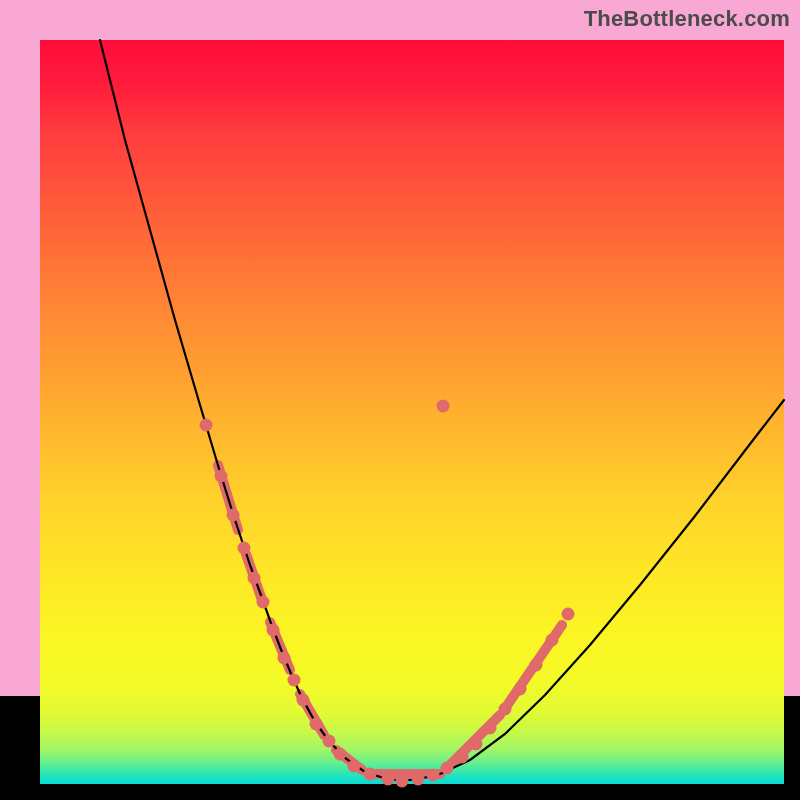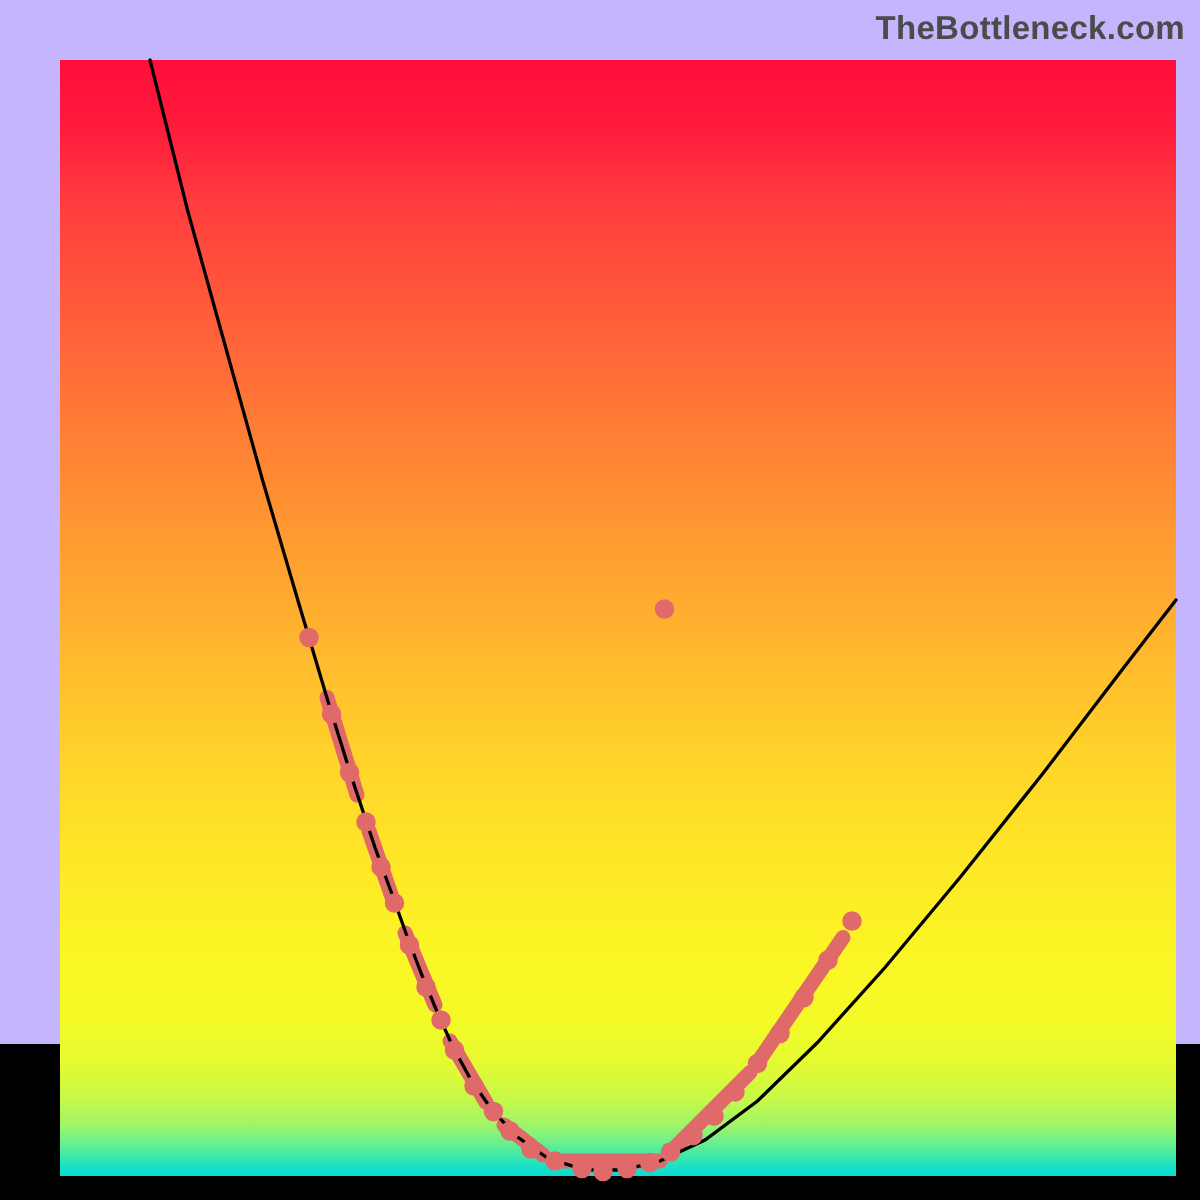--- a/index.html
+++ b/index.html
@@ -9,21 +9,21 @@
     height: 800px;
     background: #000;
     overflow: hidden;
   }
   .frame {
     position: absolute;
     left: 0;
     top: 0;
     width: 800px;
     height: 696px;
-    background: #c4b5fd;
+    background: #f9a8d4;
   }
   .plot-area {
     position: absolute;
     left: 40px;
     top: 40px;
     width: 744px;
     height: 744px;
     background: linear-gradient(to bottom,
       #ff0d3a 0%,
       #ff1b3c 6%,

